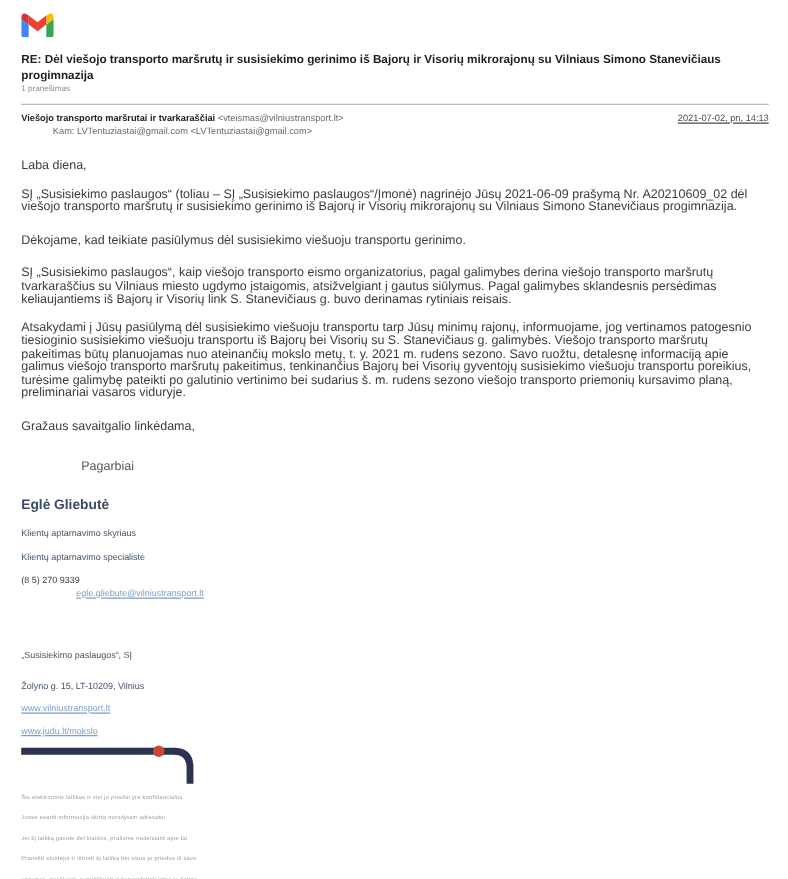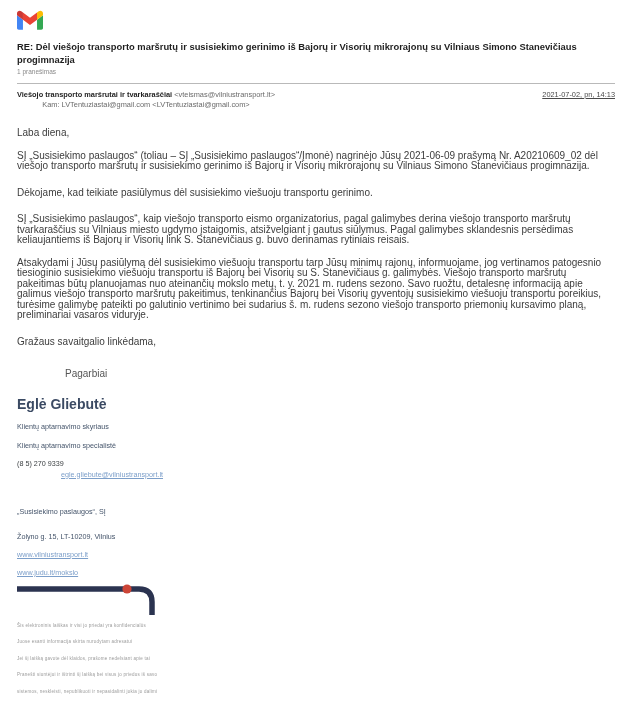--- a/index.html
+++ b/index.html
@@ -21,26 +21,26 @@
   .sender-name{font-weight:bold;color:#1f1f1f;}
   .sender-email{color:#6a6a6a;}
   .to-line{color:#6a6a6a;text-align:center;}
   .date{color:#4a4a4a;white-space:nowrap;text-decoration:underline;}
   .email-body{margin-top:19px;font-size:10px;line-height:10.5px;color:#3c3c3c;max-width:602px;}
   .email-body p{margin:0 0 16px 0;}
   .email-body p.tight{margin-bottom:12px;}
   .closing{margin-bottom:22px !important;}
   .regards{margin-bottom:20px !important;color:#555;padding-left:48px;}
   .sig{font-size:7.2px;line-height:9px;color:#44546a;}
-  .sig .name{font-size:14px;font-weight:bold;color:#3b4a63;margin:0 0 13px 0;}
+  .sig .name{font-size:11px;font-weight:bold;color:#3b4a63;margin:0 0 13px 0;}
   .sig .dept{margin:0 0 10px 0;}
   .sig .role{margin:0 0 9px 0;}
   .sig .phone{color:#3c4043;margin:0 0 2px 0;}
   .sig a{text-decoration:underline;cursor:pointer;}
-  .sig .email-link{display:inline-block;margin:0 0 4px 0;padding-left:44px;}
+  .sig .email-link{display:inline-block;margin:0 0 16px 0;padding-left:44px;}
   .sig .company{margin:24px 0 16px 0;color:#44546a;}
   .sig .address{margin:10px 0 0 0;color:#44546a;}
   .sig .site{display:block;margin:9px 0 0 0;}
   .route{display:block;margin:5px 0 0 -17px;}
   .disclaimer{margin-top:3px;}
   .disclaimer div{
     font-size:4.5px;line-height:5px;letter-spacing:.25px;
     color:#9a9a9a;margin:0 0 11.5px 0;
   }
 </style>

